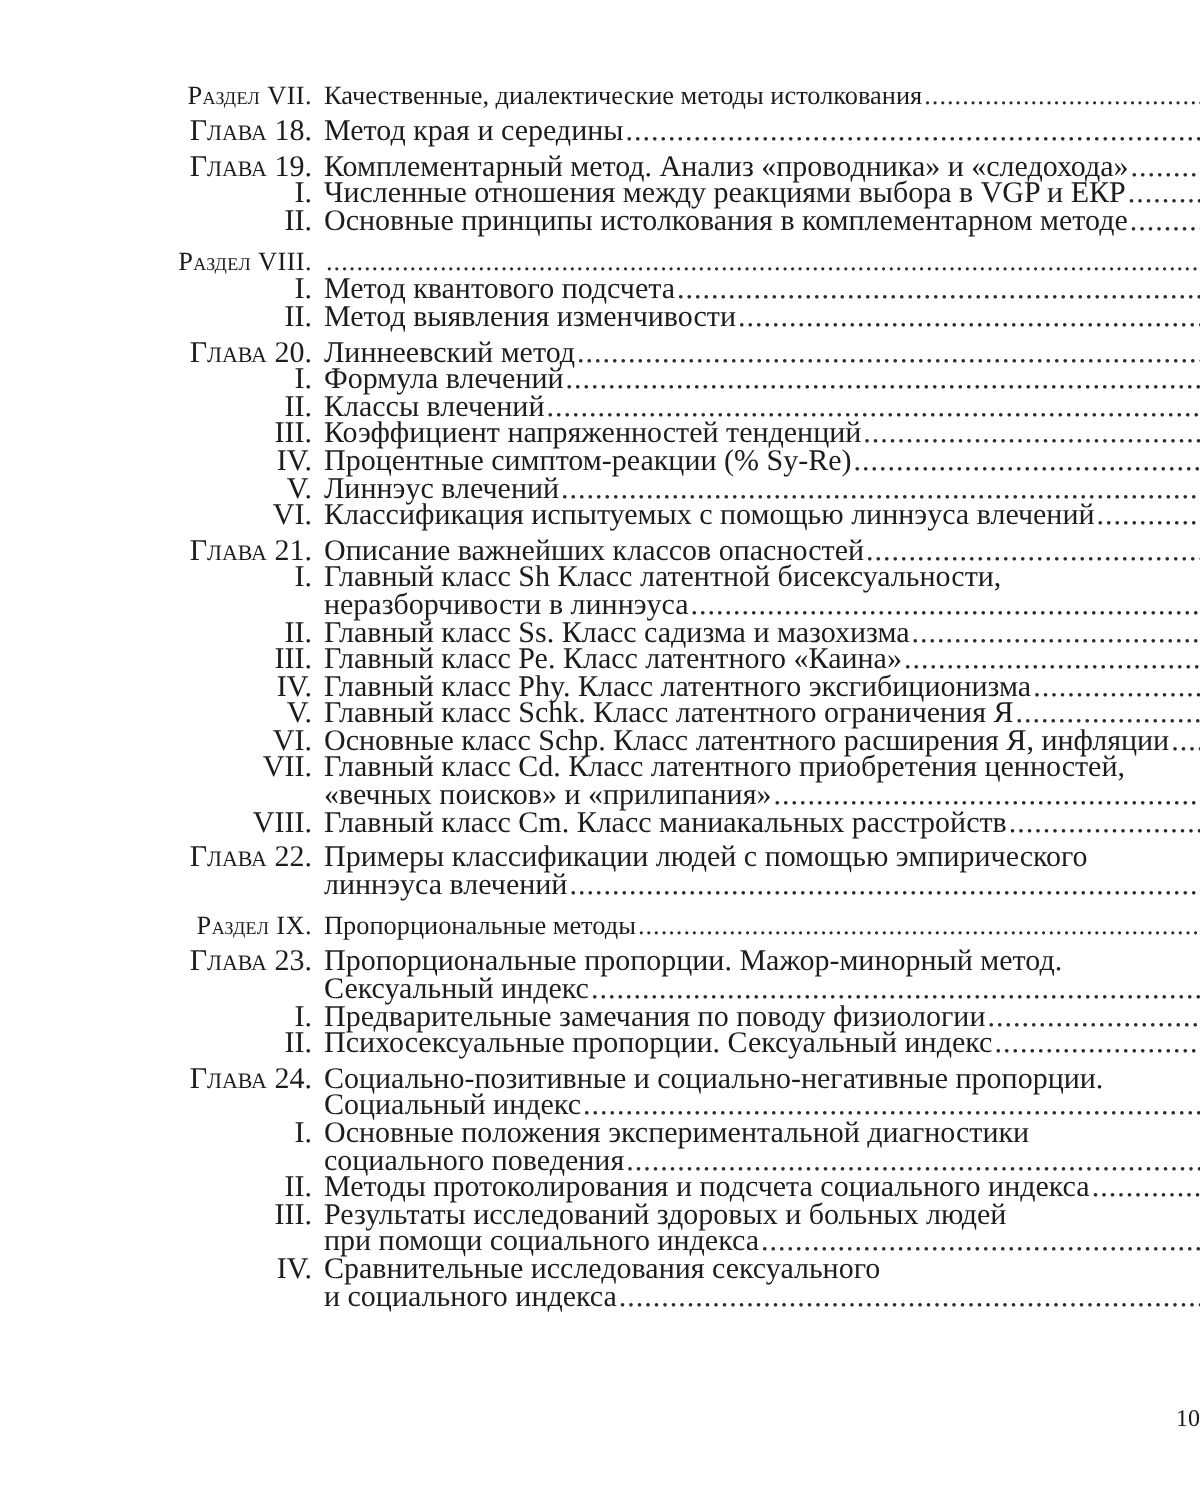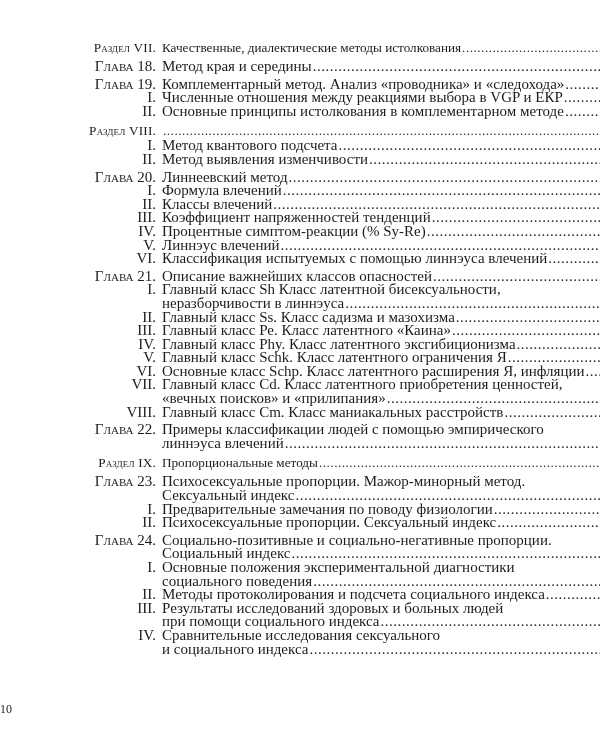--- a/index.html
+++ b/index.html
@@ -12,21 +12,21 @@
   .row.chapter { margin-top: 4px; }
   .row.first { margin-top: 0; }
   .label { width: 86px; flex: 0 0 86px; text-align: right; padding-right: 6px; white-space: nowrap; }
   .section .label { font-variant: small-caps; letter-spacing: 0.2px; }
   .chapter .label { font-variant: small-caps; }
   .body { flex: 1; display: flex; flex-direction: column; }
   .line { display: flex; align-items: baseline; }
   .title { white-space: nowrap; }
   .leader { flex: 1; overflow: hidden; white-space: nowrap; margin: 0 1px; color: #2a2a2a; letter-spacing: 0.5px; }
   .leader::after { content: "........................................................................................................................................................................................................"; }
-  .footer { position: absolute; left: 0; width: 600px; top: 702px; text-align: left; font-size: 12px; }
+  .footer { position: absolute; left: 0; width: 600px; top: 702px; text-align: right; font-size: 12px; }
 </style>
 </head>
 <body>
 
 <div class="page">
   <div class="toc" id="toc">
       <div class="row section first">
         <span class="label">Раздел VII.</span>
         <div class="body">
           <div class="line">
@@ -265,21 +265,21 @@
           <div class="line">
             <span class="title">Пропорциональные методы</span>
             <span class="leader"></span>
           </div>
         </div>
       </div>
       <div class="row chapter">
         <span class="label">Глава 23.</span>
         <div class="body">
           <div class="line">
-            <span class="title">Психосексуальные пропорции. Мажор-минорный метод.</span>
+            <span class="title">Пропорциональные пропорции. Мажор-минорный метод.</span>
           </div>
           <div class="line">
             <span class="title">Сексуальный индекс</span>
             <span class="leader"></span>
           </div>
         </div>
       </div>
       <div class="row item">
         <span class="label">I.</span>
         <div class="body">

